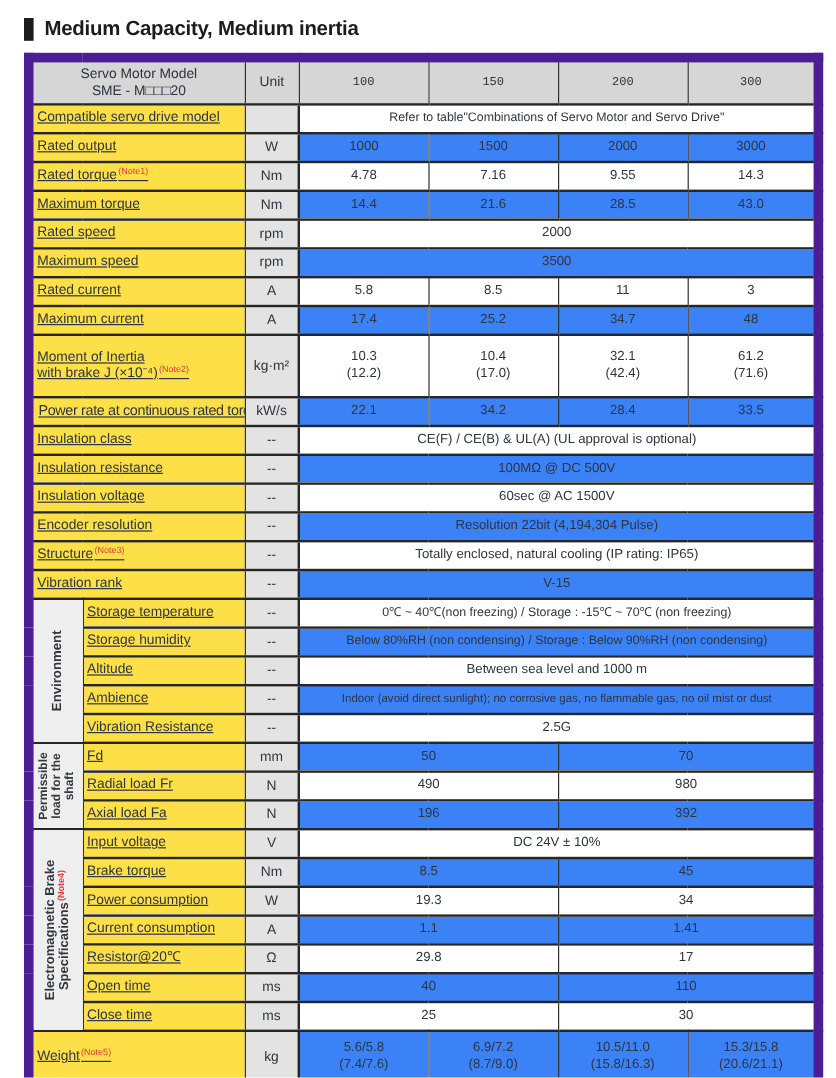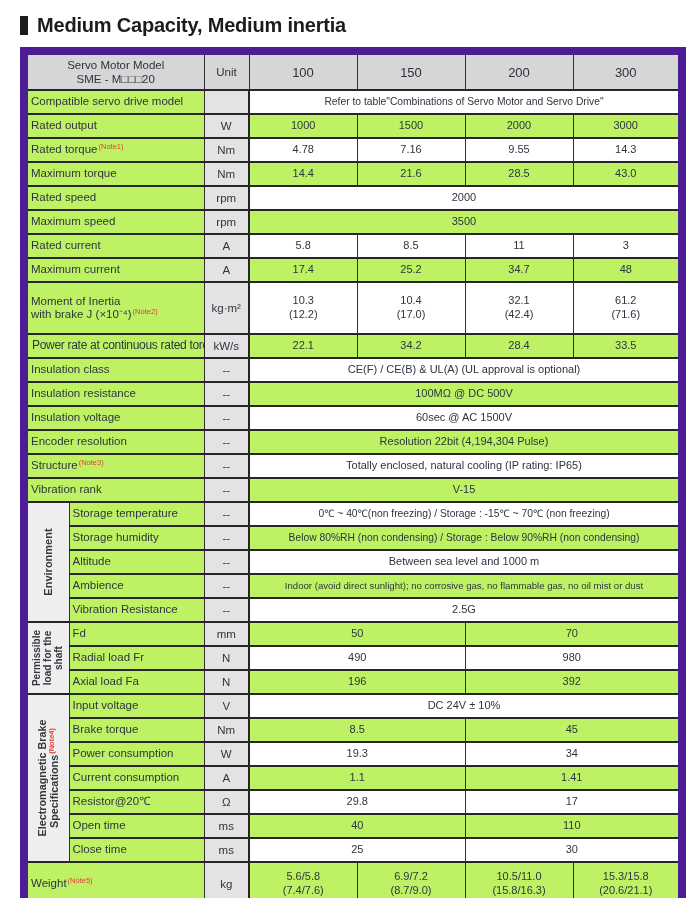--- a/index.html
+++ b/index.html
@@ -5,58 +5,58 @@
   html,body{margin:0;padding:0;background:#ffffff;}
   body{
     width:697px;height:898px;overflow:hidden;box-sizing:border-box;
     padding:10px 19px 0 20px;
     font-family:"Liberation Sans", sans-serif;
     color:#2e3540;
     -webkit-font-smoothing:antialiased;
   }
   .title-row{display:flex;align-items:center;margin:4px 0 10px 0;}
   .title-bar{display:inline-block;width:8px;height:19px;background:#1b1b1b;margin-right:9px;}
-  .title{font-size:20px;font-weight:bold;color:#1c1c1c;margin:0;letter-spacing:-0.2px;}
+  .title{font-size:17px;font-weight:bold;color:#1c1c1c;margin:0;letter-spacing:-0.2px;}
 
   table.spec{
     border-collapse:collapse;table-layout:fixed;width:658px;
     border:8px solid #4c1d95;
   }
   table.spec td, table.spec th{
     border:1px solid #303030;
     border-top:2px solid #262626;
     border-bottom:2px solid #262626;
     padding:0 3px;
     overflow:hidden;
     white-space:nowrap;
   }
   thead th{
     background:#d6d6d6;height:34px;font-weight:normal;
     text-align:center;vertical-align:middle;color:#2c323c;
     border-bottom:3px solid #1d1d1d;
   }
   th.model-name{font-size:11.5px;line-height:1.25;}
-  th.model-num{font-size:13px;}
+  th.model-num{font-size:10px;font-family:Liberation Mono, monospace;}
   td.label{
-    background:#bef264;text-align:left;font-size:11.5px;
-    padding:1px 3px 1px 6px;height:22px;vertical-align:middle;line-height:1.15;
+    background:#fde047;text-align:left;font-size:11.5px;
+    padding:1px 3px 1px 6px;height:22px;vertical-align:middle;line-height:1.15;text-decoration:underline;
   }
   td.label.condensed{font-size:12px;letter-spacing:-0.3px;padding-left:4px;}
   td.unit{
     background:#e3e3e3;text-align:center;font-size:11.5px;height:22px;
     vertical-align:middle;border-left:2px solid #262626;
   }
   td.val{
     background:#ffffff;text-align:center;font-size:11px;height:22px;
     vertical-align:middle;line-height:1.25;
   }
   td.val.c0{border-left:2px solid #262626;}
   td.val.s{font-size:10.3px;}
   td.val.xs{font-size:9.6px;}
-  tr.shade td.val{background:#bef264;}
+  tr.shade td.val{background:#3b82f6;}
   td.group-cell{background:#eeeeee;position:relative;padding:0;}
   .rot{
     position:absolute;top:50%;left:50%;
     transform:translate(-50%,-50%) rotate(-90deg);
     font-weight:bold;font-size:11px;color:#33383f;
     text-align:center;line-height:1.12;white-space:normal;
   }
   .rot16{width:102px;}
   .rot21{width:60px;font-size:10px;}
   .rot24{width:148px;font-size:10.8px;}

